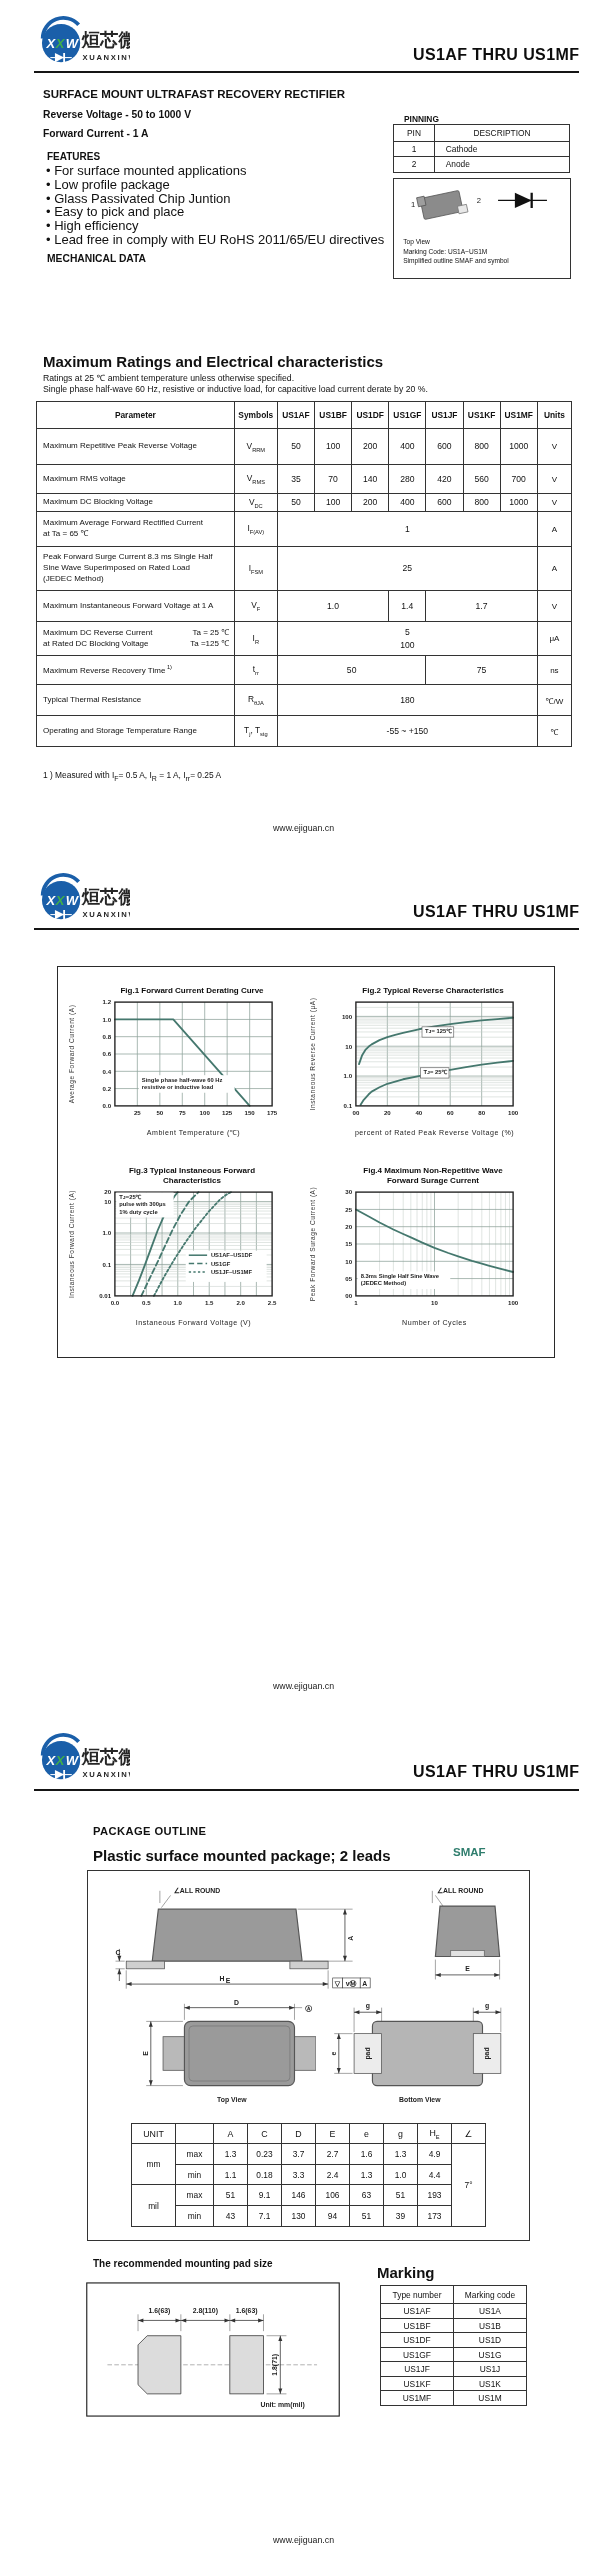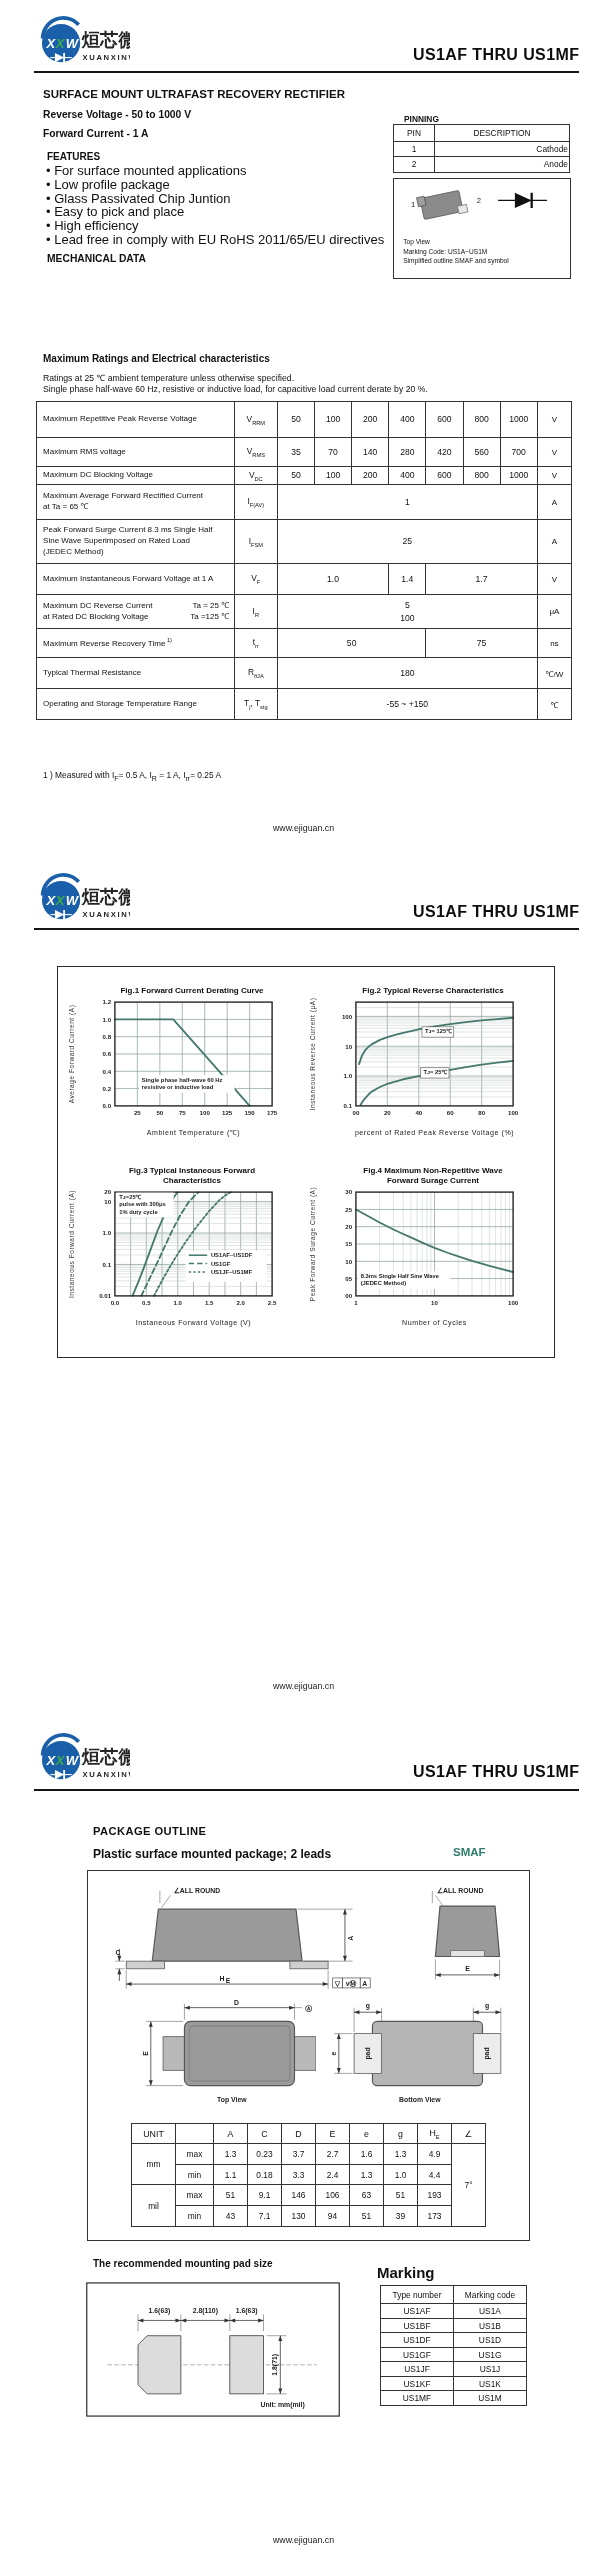--- a/index.html
+++ b/index.html
@@ -23,21 +23,21 @@
   #ratings-table .pc{text-align:left;padding:1.5px 3.1px 1.5px 6.1px;font-size:8px;}
   #ratings-table .pl{display:flex;justify-content:space-between;line-height:1.35;}
   #ratings-table .pr{padding-right:1.5px;text-align:center;}
   #ratings-table sub{font-size:5.7px;}
   #ratings-table sup{font-size:5.7px;}
   #ratings-table .vc{font-size:8.6px;line-height:1.5;}
   #ratings-table .uc{font-size:8px;}
   
   .stable{border:1.5px solid #222;}
   .stable td{border:0.8px solid #333;font-size:8.4px;text-align:center;vertical-align:middle;color:#111;}
-  .stable .dcol{text-align:right;padding-left:10.7px;}
+  .stable .dcol{text-align:left;padding-left:10.7px;}
   
   #dim-table{border:1.5px solid #222;}
   #dim-table td{border:0.8px solid #333;font-size:8.4px;text-align:center;vertical-align:middle;color:#111;}
   #dim-table .hd td{font-size:8.8px;}
   #dim-table sub{font-size:5.7px;}
   
   .figbox{border:1.5px solid #2a2a2a;}
   .olbox{border:1.1px solid #333;}
   .chart{position:absolute;width:230px;}
   .ctitle{font-size:8px;font-weight:bold;text-align:center;padding-left:26px;line-height:10px;color:#0d0d0d;}
@@ -122,37 +122,49 @@
   <polygon points="158,18 158,38 180,28" fill="#111"></polygon>
   <line x1="180" y1="18" x2="180" y2="38" stroke="#111" stroke-width="3"></line>
 </svg></div>
     <div class="cap" style="position:absolute;left:9.2px;top:58px">
       <div>Top View</div>
       <div>Marking Code: US1A~US1M</div>
       <div>Simplified outline SMAF and symbol</div>
     </div>
   </div>
 
-  <div class="abs" style="left:43px;top:353px;font-size:10px;font-weight:bold">Maximum Ratings and Electrical characteristics</div>
+  <div class="abs" style="left:43px;top:353px;font-size:15px;font-weight:bold">Maximum Ratings and Electrical characteristics</div>
   <div class="abs" style="left:43px;top:372px;font-size:8.7px">Ratings at 25 ℃ ambient temperature unless otherwise specified.</div>
   <div class="abs" style="left:43px;top:384px;font-size:8.7px">Single phase half-wave 60 Hz, resistive or inductive load, for capacitive load current derate by 20 %.</div>
   <table class="abs" id="ratings-table" style="left:36px;top:401px;width:536px">
       <colgroup>
         <col style="width:197px">
         <col style="width:43px">
         <col style="width:37px">
         <col style="width:37px">
         <col style="width:37px">
         <col style="width:37px">
         <col style="width:37px">
         <col style="width:37px">
         <col style="width:37px">
         <col style="width:34px">
       </colgroup>
       <tbody>
+        <tr class="hd" style="height:27px">
+          <td>Parameter</td>
+          <td>Symbols</td>
+          <td>US1AF</td>
+          <td>US1BF</td>
+          <td>US1DF</td>
+          <td>US1GF</td>
+          <td>US1JF</td>
+          <td>US1KF</td>
+          <td>US1MF</td>
+          <td>Units</td>
+        </tr>
         <tr style="height:36px">
           <td class="pc">
             <div class="pl">
               <span>Maximum Repetitive Peak Reverse Voltage</span>
             </div>
           </td>
           <td class="sy">V<sub>RRM</sub></td>
           <td class="vc">50</td>
           <td class="vc">100</td>
           <td class="vc">200</td>
@@ -535,21 +547,21 @@
     <line x1="16" y1="57" x2="44" y2="57" stroke="#fff" stroke-width="1.4"></line>
     <polygon points="22,51 22,63 34,57" fill="#fff"></polygon>
     <line x1="34" y1="51" x2="34" y2="63" stroke="#fff" stroke-width="2.4"></line>
     <text x="57" y="42" font-size="24" font-weight="bold" fill="#262626" font-family="Liberation Sans">烜芯微</text>
     <text x="58" y="60" font-size="10" font-weight="bold" letter-spacing="2.2" fill="#262626" font-family="Liberation Sans">XUANXINWEI</text>
   </svg></div>
   <div class="abs doc-title" style="top:1763px">US1AF  THRU  US1MF</div>
   <div class="abs hrule" style="top:1789px"></div>
 
   <div class="abs" style="left:93px;top:1825px;font-size:11.2px;font-weight:bold;letter-spacing:0.4px">PACKAGE  OUTLINE</div>
-  <div class="abs" style="left:93px;top:1847px;font-size:12px;font-weight:bold">Plastic surface mounted package; 2 leads</div>
+  <div class="abs" style="left:93px;top:1847px;font-size:15px;font-weight:bold">Plastic surface mounted package; 2 leads</div>
   <div class="abs accent" style="left:453px;top:1846px;font-size:11.5px;font-weight:bold">SMAF</div>
 
   <div class="abs olbox" style="left:87px;top:1870px;width:441px;height:369px">
     <div class="abs" style="left:26px;top:11.5px" id="side-view"><svg width="260" height="115" viewBox="0 0 340 150">
   <text x="78" y="13" class="dtx" font-size="8.5">∠ALL ROUND</text>
   <line x1="74" y1="16" x2="62" y2="32" class="xl"></line>
           <line x1="60" y1="10" x2="60" y2="26" class="xl"></line>
   <polygon points="58,34 238,34 246,102 50,102" fill="#9a9a9a" stroke="#555" stroke-width="1.5"></polygon>
   <rect x="16" y="102" width="50" height="10" fill="#cfcfcf" stroke="#555"></rect>
   <rect x="230" y="102" width="50" height="10" fill="#cfcfcf" stroke="#555"></rect>

